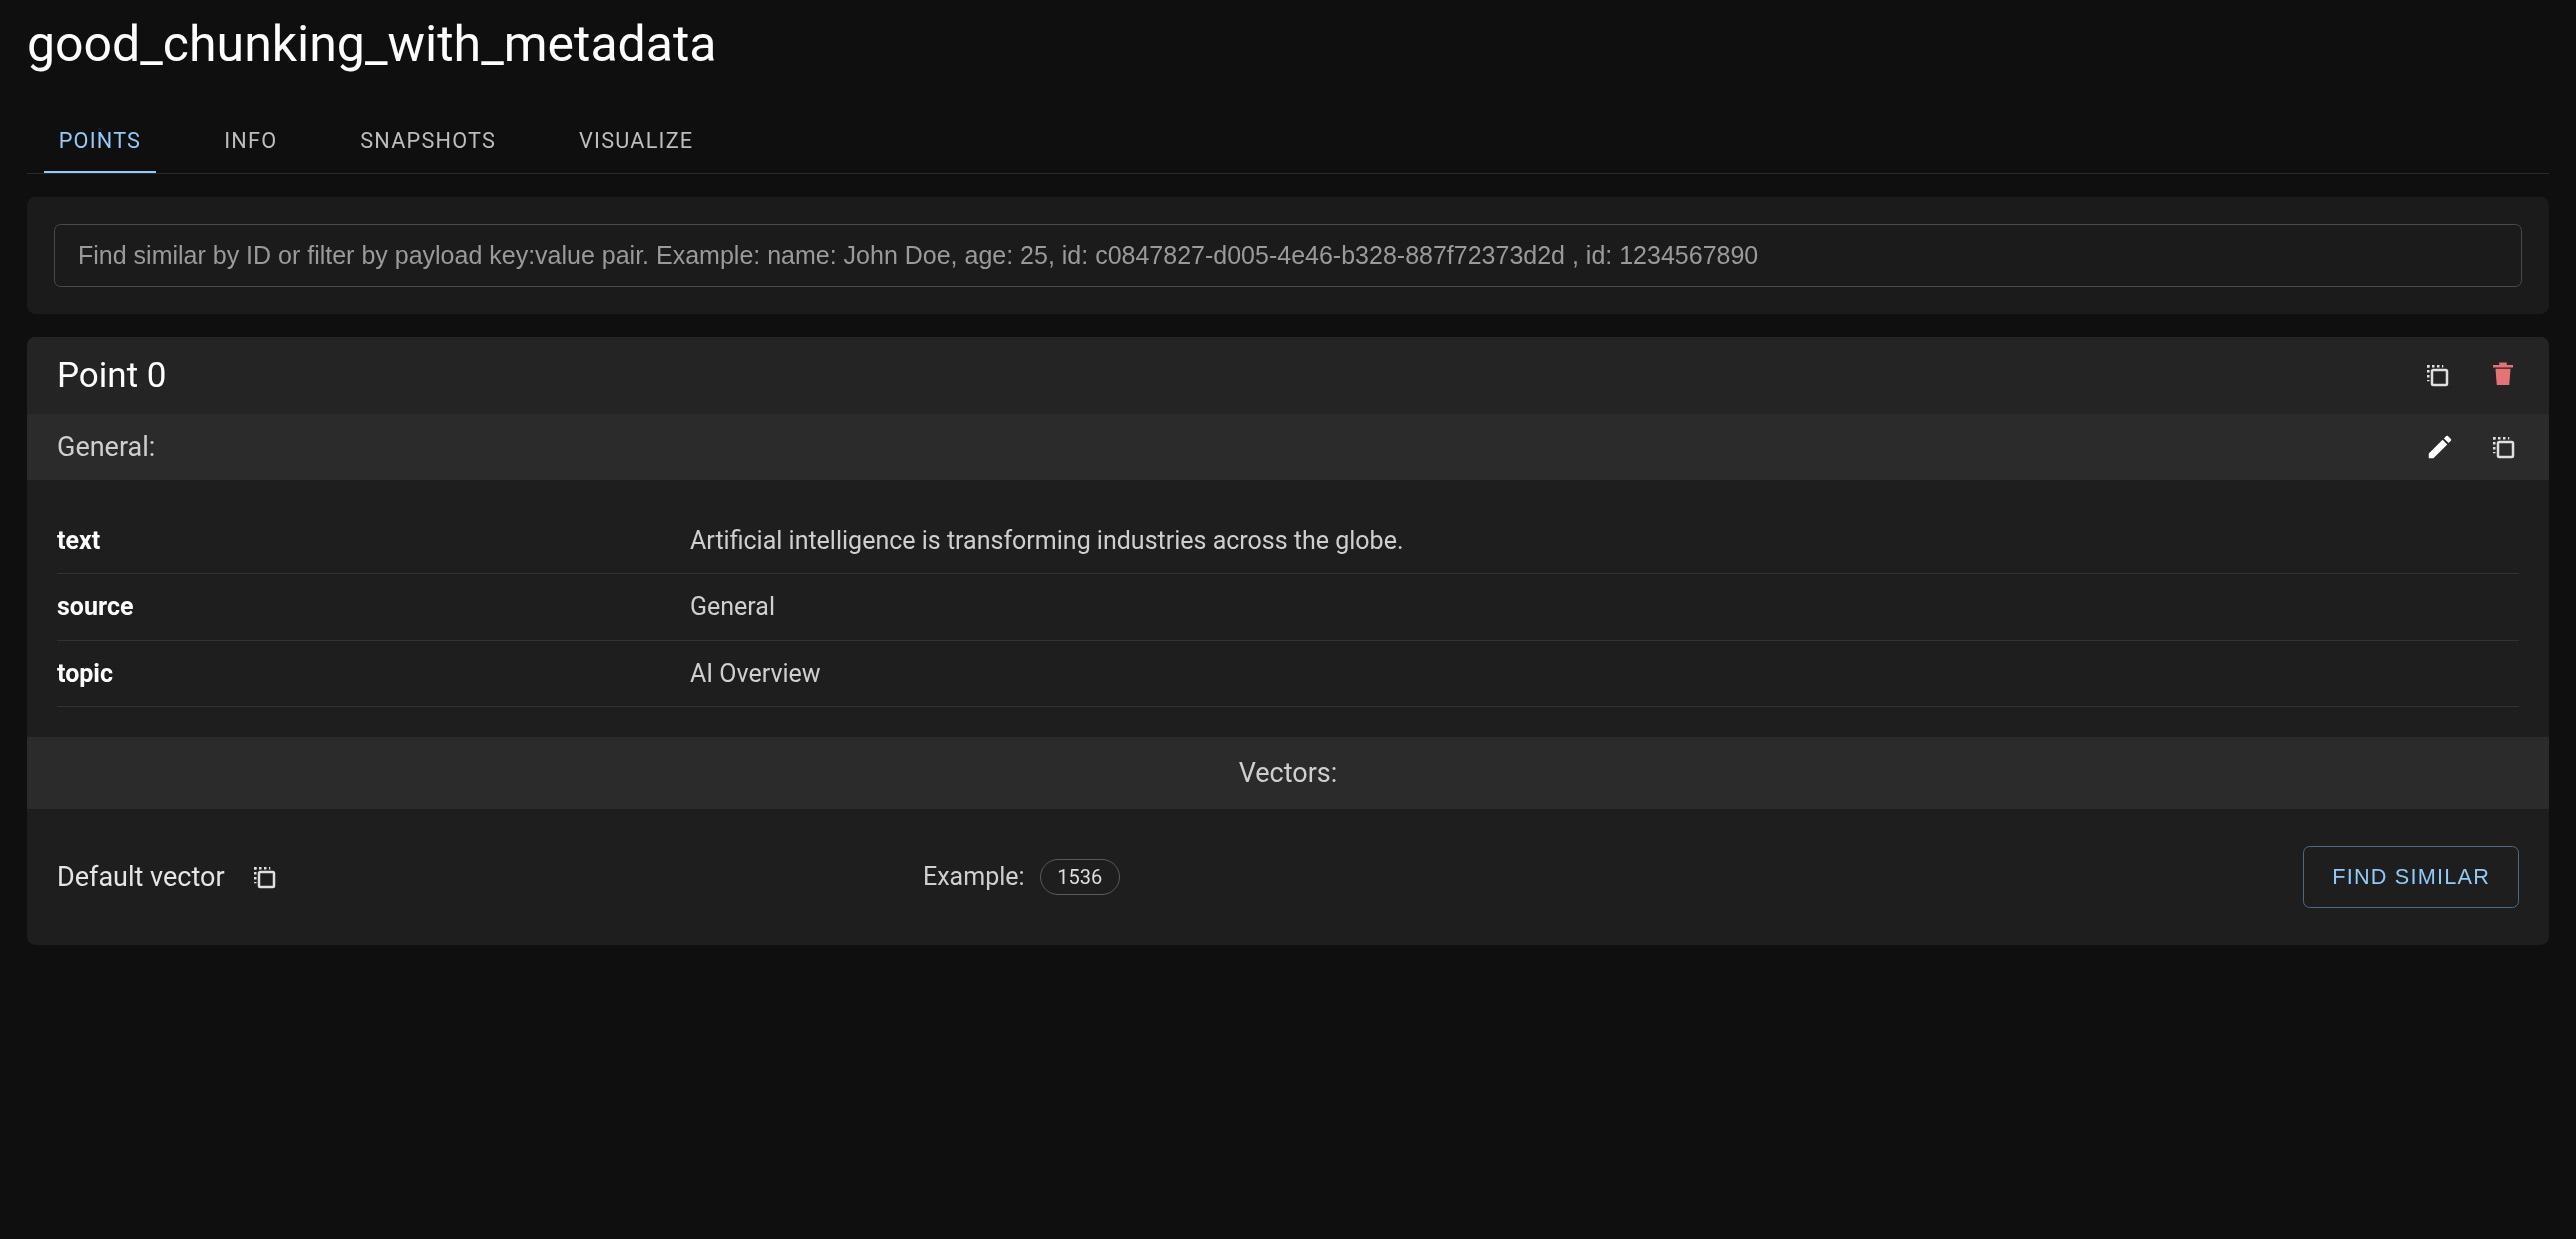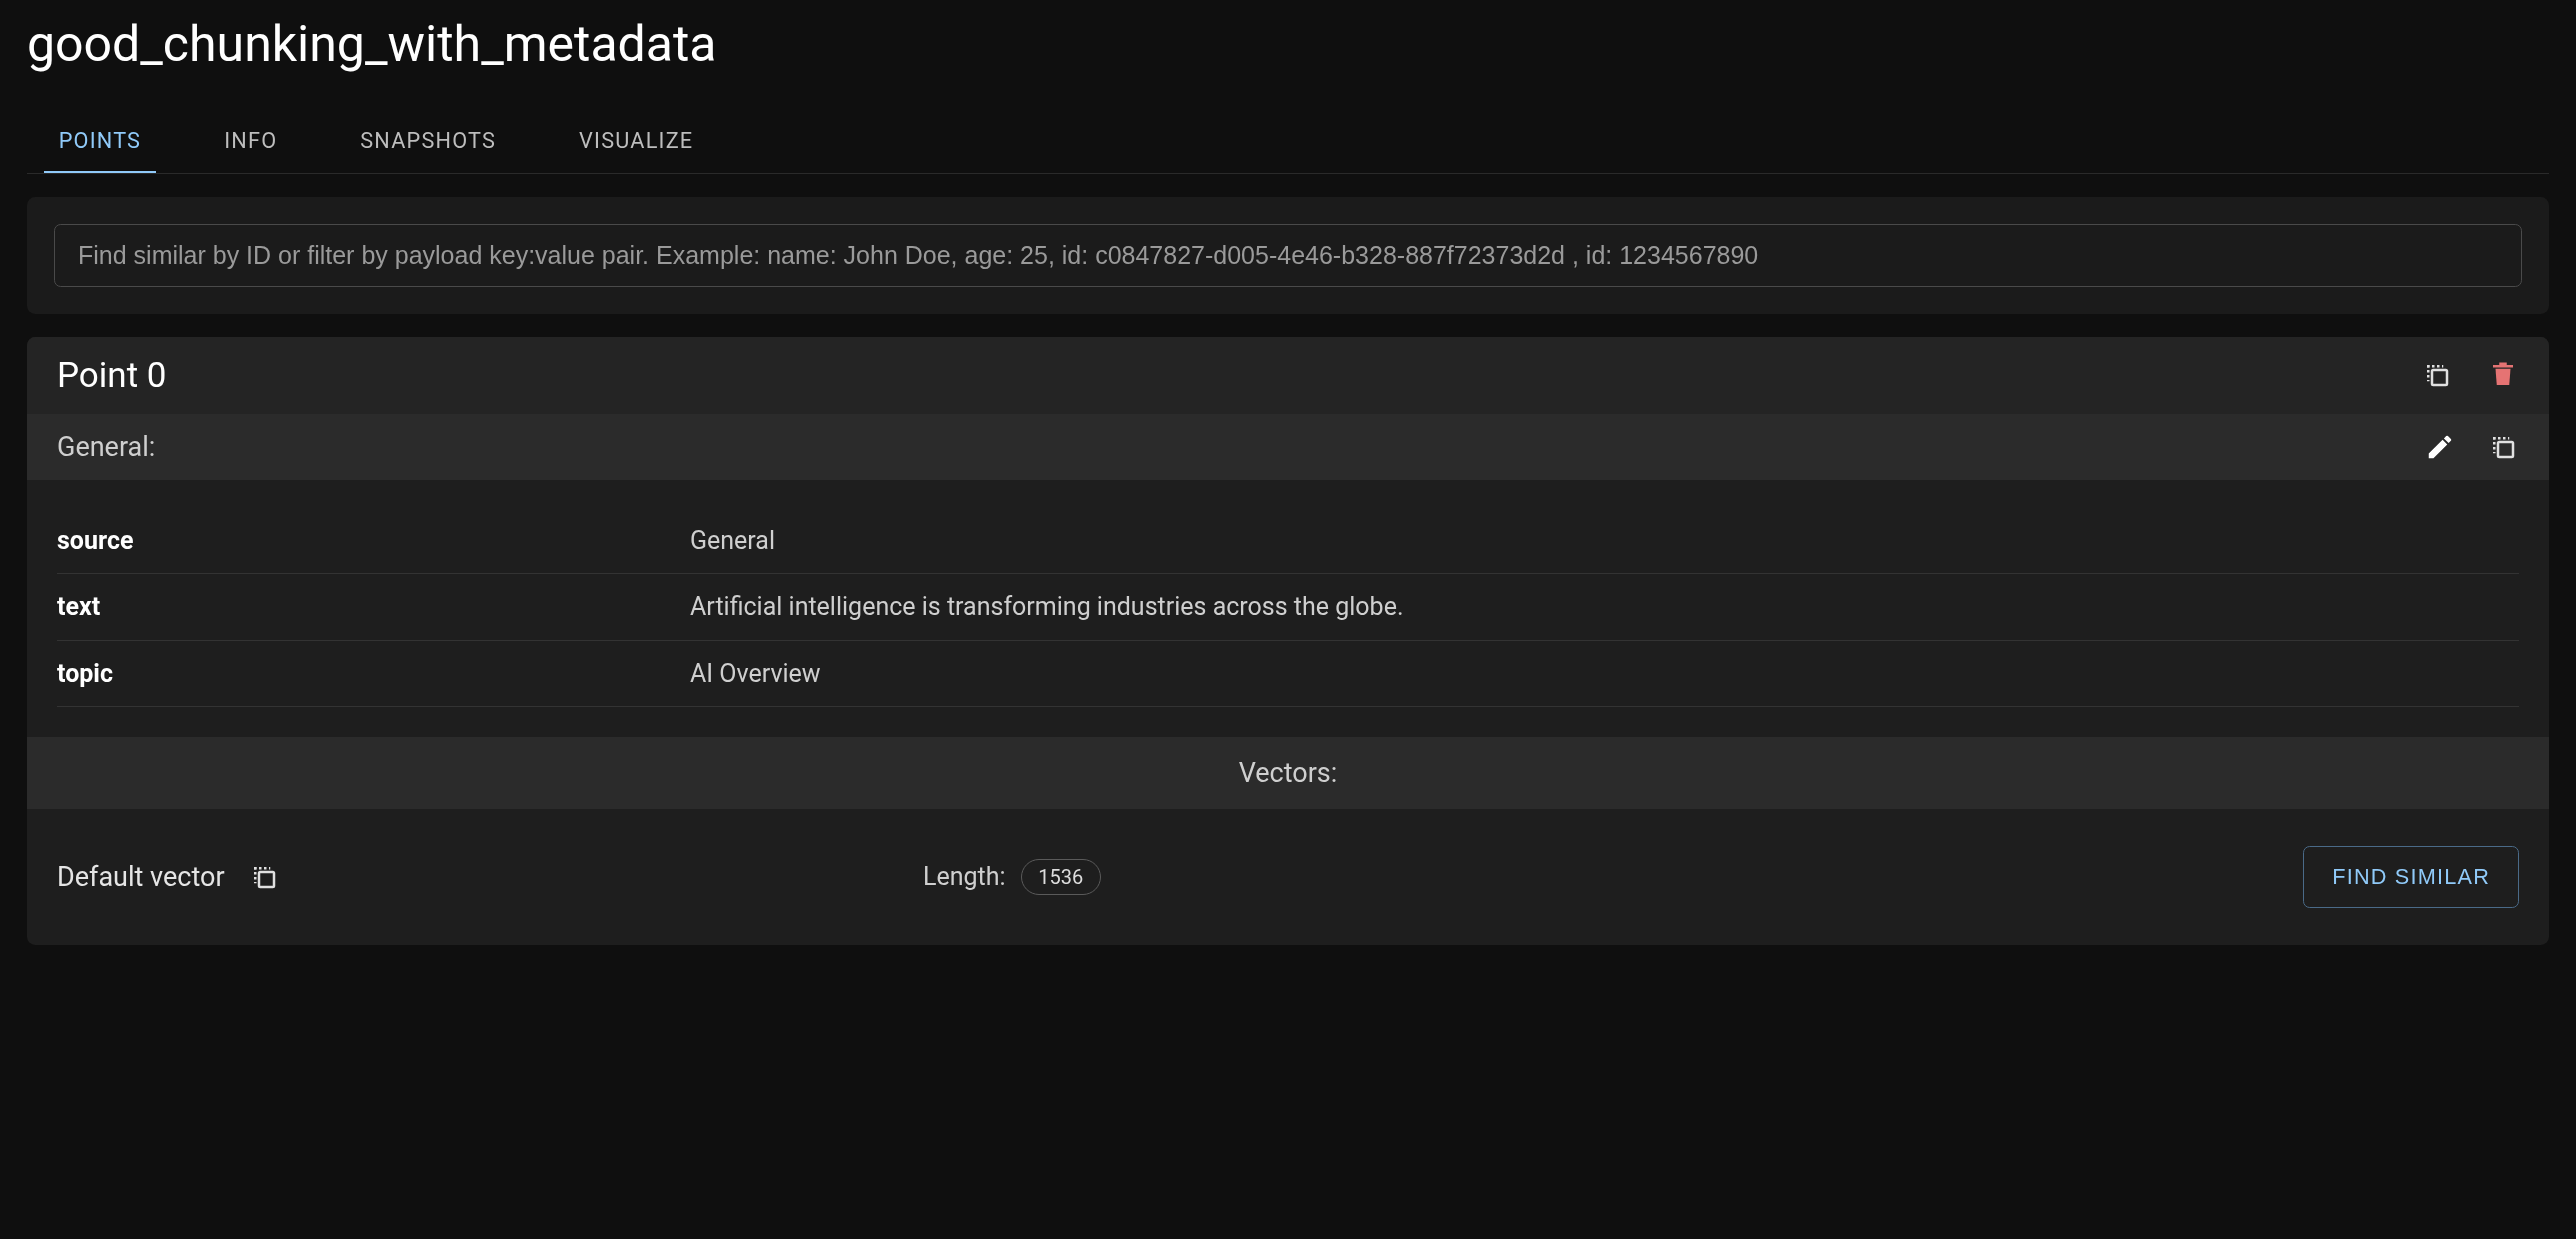--- a/index.html
+++ b/index.html
@@ -181,26 +181,26 @@
             <rect x="8" y="8" width="12" height="12" rx="1"></rect>
             <line x1="5" y1="4" x2="5" y2="17" stroke-dasharray="2 2"></line>
             <line x1="4" y1="5" x2="17" y2="5" stroke-dasharray="2 2"></line>
           </svg>
         </span>
       </div>
     </div>
 
     <div class="payload-body">
       <div class="kv-row">
+        <div class="kv-key">text</div>
+        <div class="kv-val">Artificial intelligence is transforming industries across the globe.</div>
+      </div>
+      <div class="kv-row">
         <div class="kv-key">source</div>
         <div class="kv-val">General</div>
-      </div>
-      <div class="kv-row">
-        <div class="kv-key">text</div>
-        <div class="kv-val">Artificial intelligence is transforming industries across the globe.</div>
       </div>
       <div class="kv-row">
         <div class="kv-key">topic</div>
         <div class="kv-val">AI Overview</div>
       </div>
     </div>
 
     <div class="vectors-bar">
       <div class="vectors-label">Vectors:</div>
     </div>
@@ -210,21 +210,21 @@
         <span class="vector-name">Default vector</span>
         <span class="icon">
           <svg viewBox="0 0 24 24" fill="none" stroke="#e0e0e0" stroke-width="2">
             <rect x="8" y="8" width="12" height="12" rx="1"></rect>
             <line x1="5" y1="4" x2="5" y2="17" stroke-dasharray="2 2"></line>
             <line x1="4" y1="5" x2="17" y2="5" stroke-dasharray="2 2"></line>
           </svg>
         </span>
       </div>
       <div class="vector-mid">
-        <span class="length-label">Length:</span>
+        <span class="length-label">Example:</span>
         <span class="chip">1536</span>
       </div>
       <div class="vector-right">
         <button class="btn-outline">FIND SIMILAR</button>
       </div>
     </div>
 
   </div>
 </div>
 

